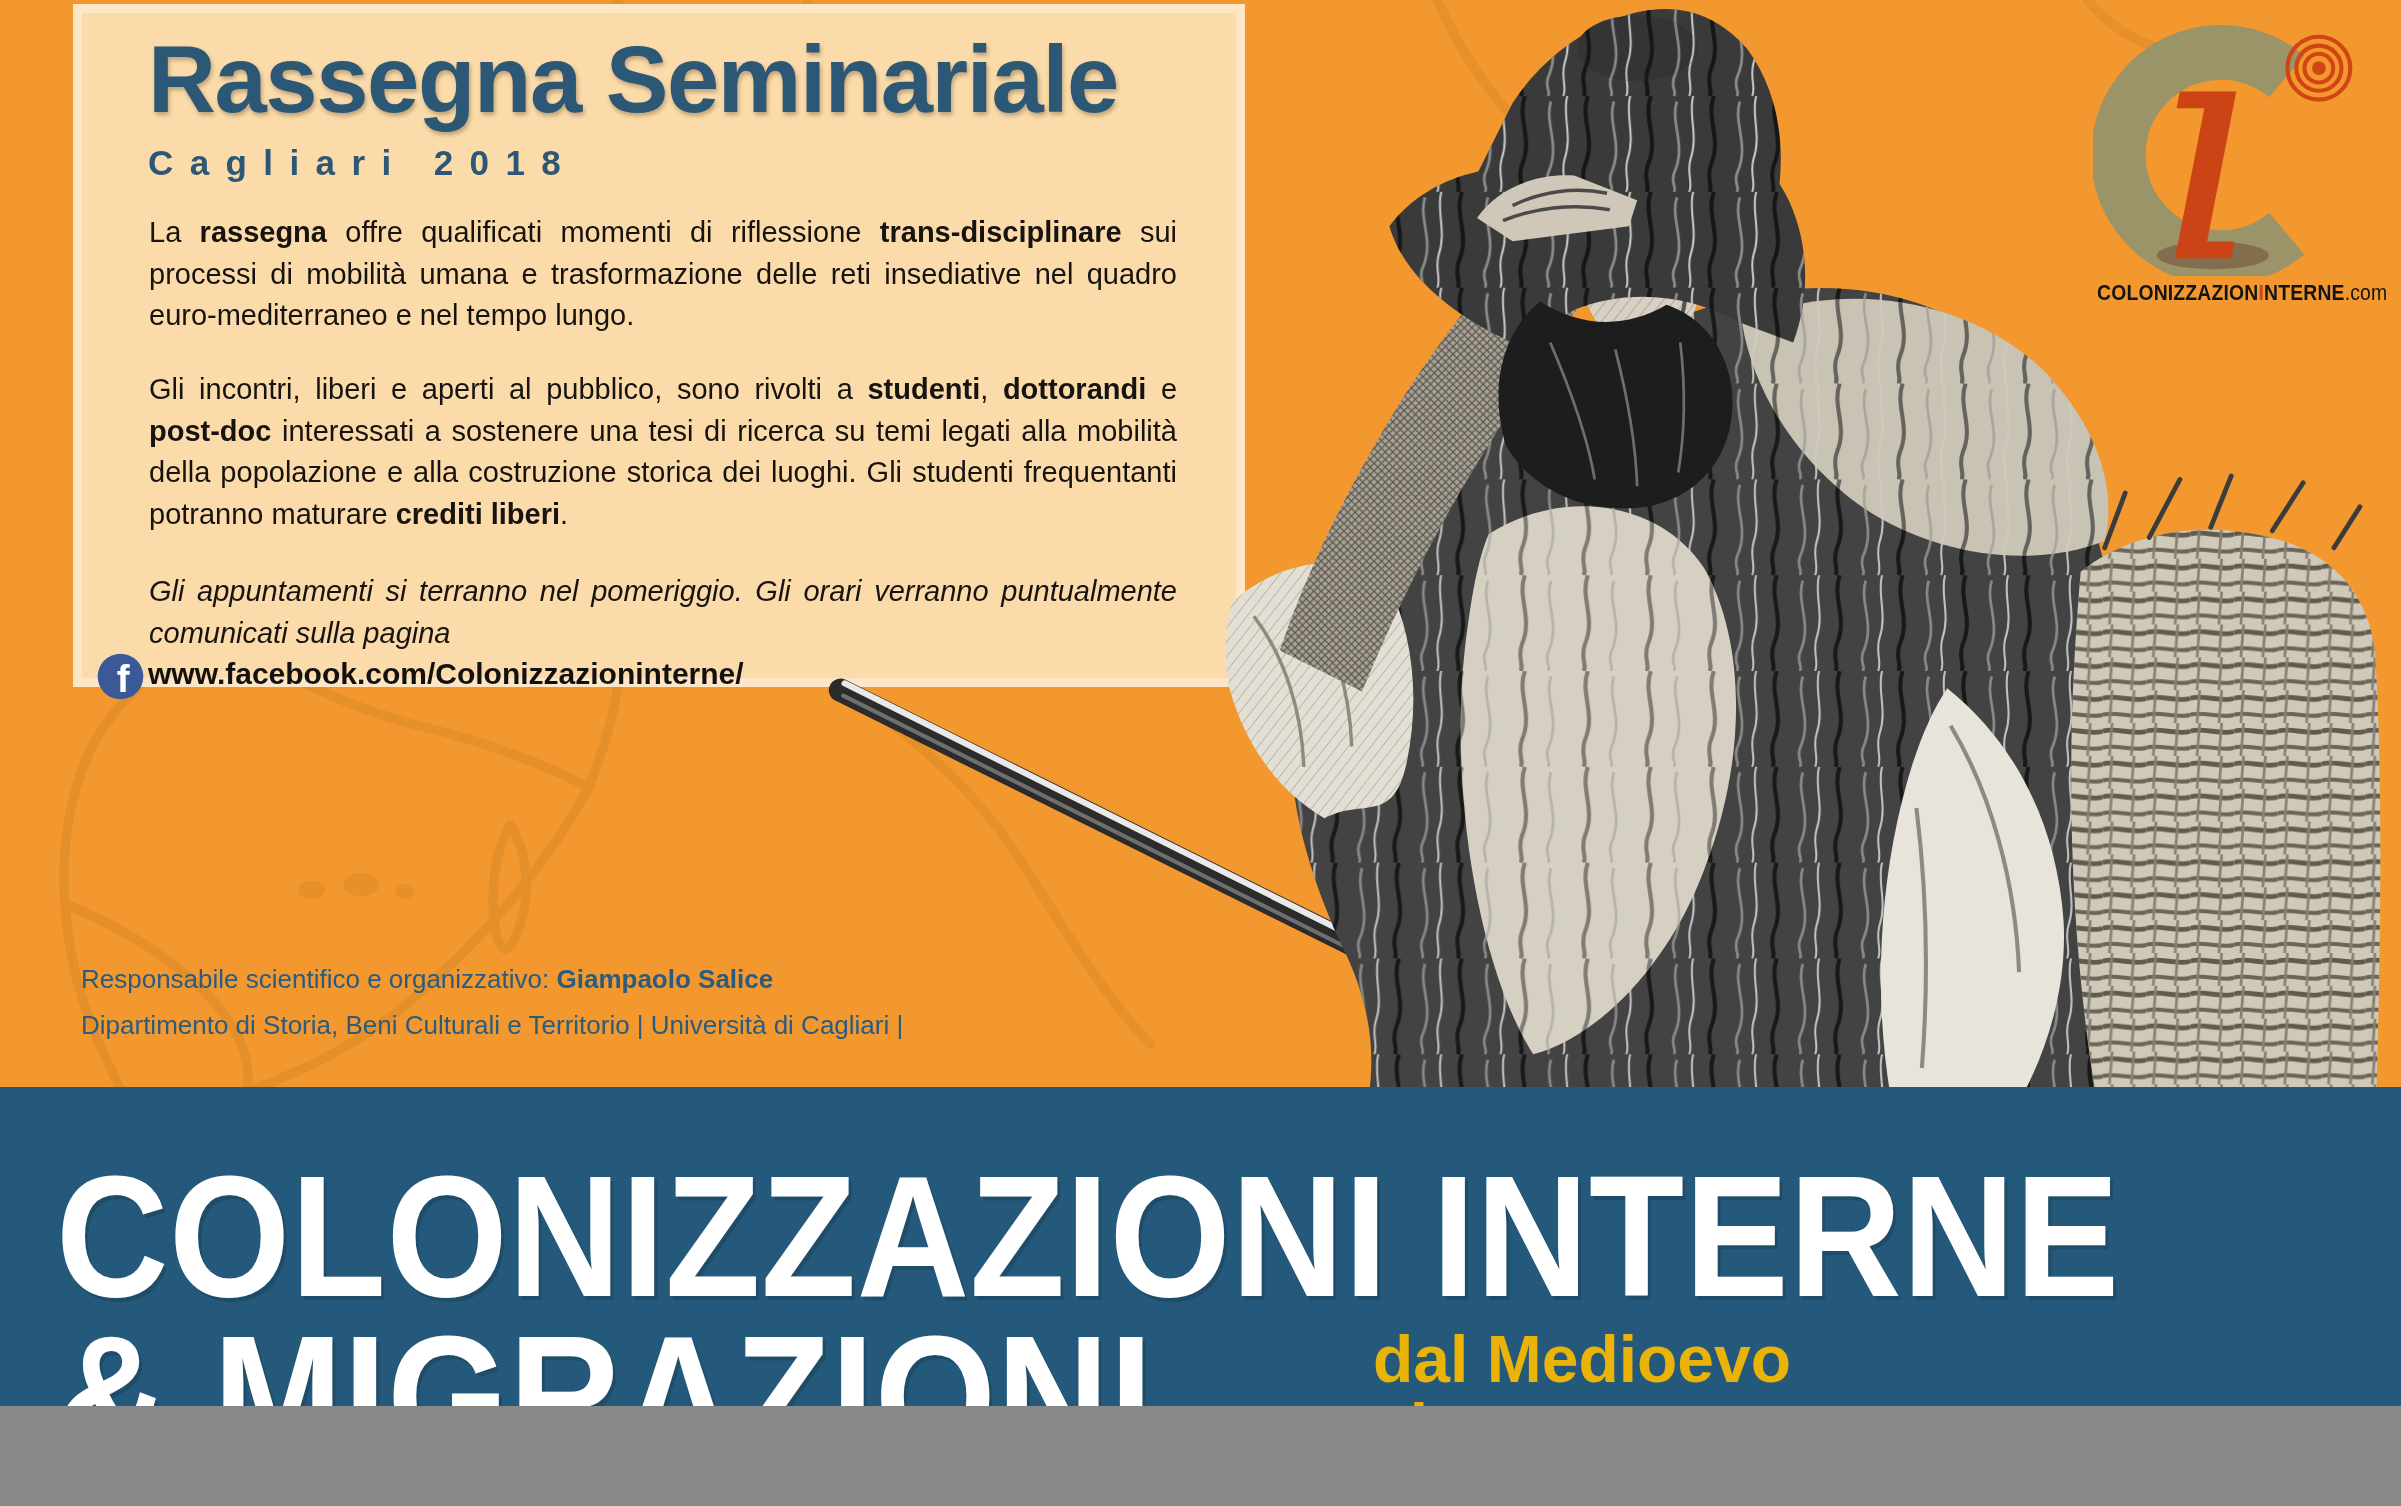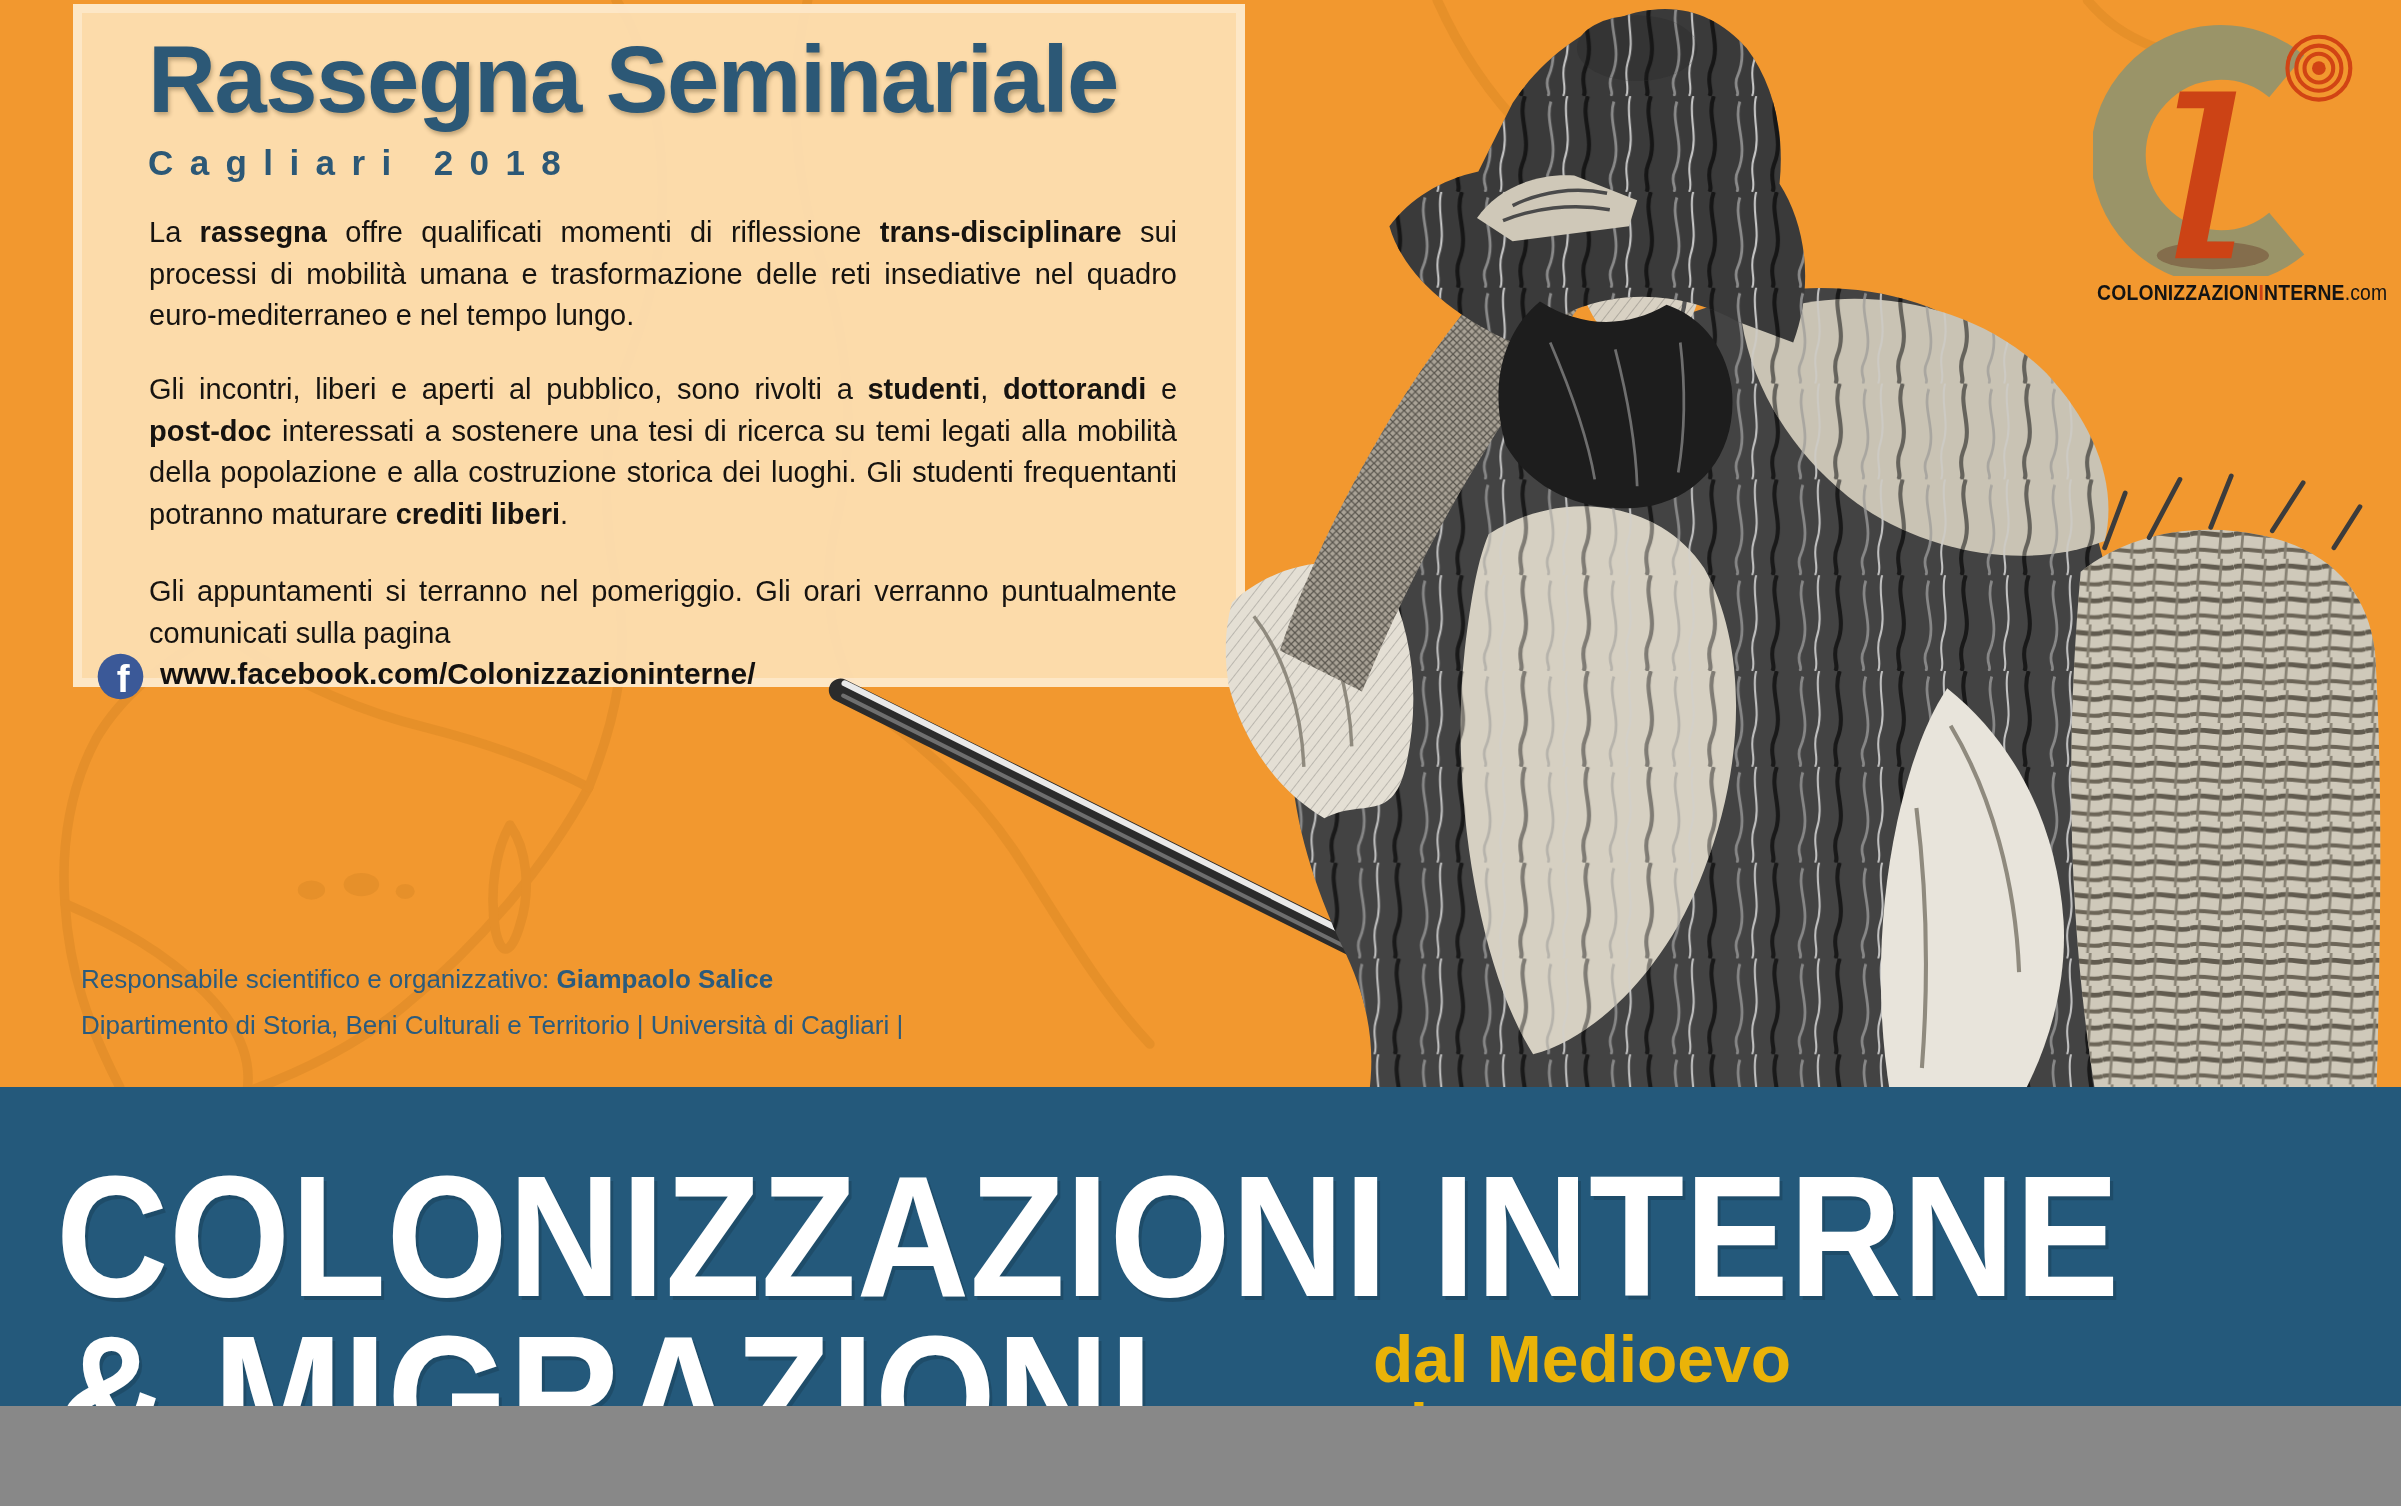--- a/index.html
+++ b/index.html
@@ -25,23 +25,23 @@
   }
   .panel-subtitle{
     margin:11px 2.7px 0 0;text-align:left;color:#2c5876;
     font-size:35px;font-weight:700;letter-spacing:16.4px;
   }
   .body-par{
     margin:29px 1px 0;color:#161310;font-size:29px;line-height:1.43;
     text-align:justify;
   }
   .body-par.p2{margin-top:33px;}
-  .body-par.p3{margin-top:36px;}
+  .body-par.p3{margin-top:36px;font-style:italic;}
   .fb-row{position:relative;margin-top:2.7px;}
-  .fb-url{font-size:30px;font-weight:700;color:#131110;margin-left:12px;}
+  .fb-url{font-size:30px;font-weight:700;color:#131110;}
   .fb-icon{position:absolute;left:-51px;top:-4.1px;width:47px;height:47px;}
   
   .credits{
     position:absolute;left:81px;top:956px;z-index:2;
     color:#2b5b7d;font-size:26px;line-height:46px;white-space:nowrap;
   }
   
   .band{
     position:absolute;left:0;top:1087px;width:2401px;height:420px;
     background:#24597b;z-index:6;

